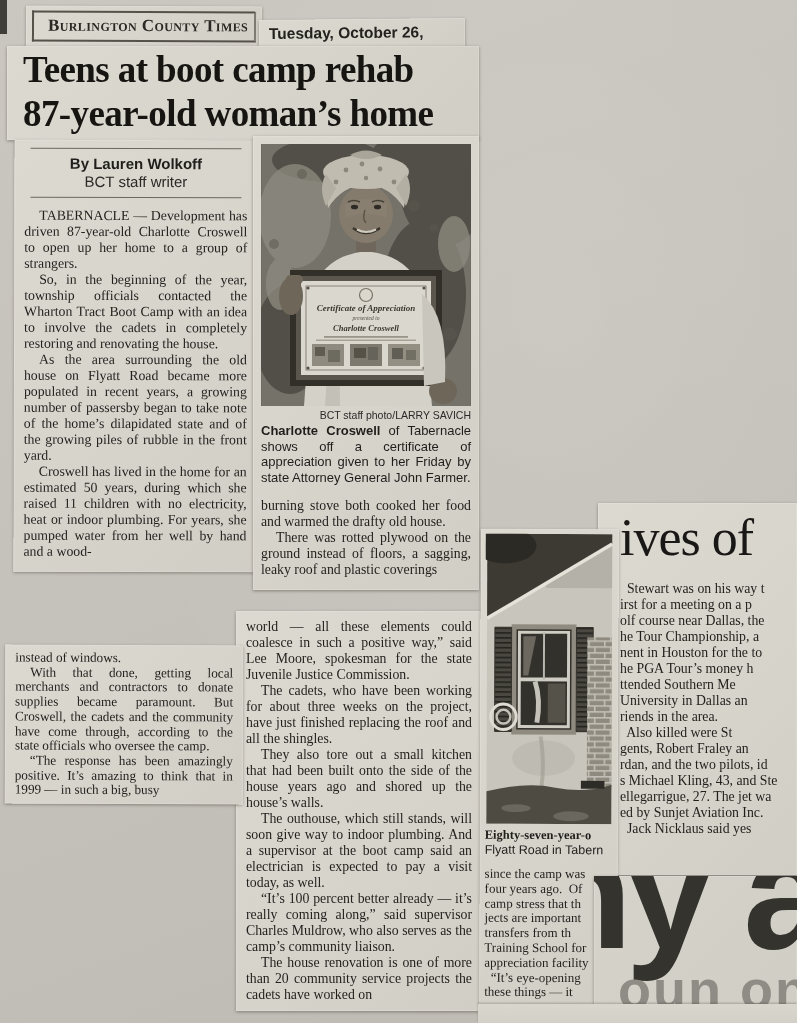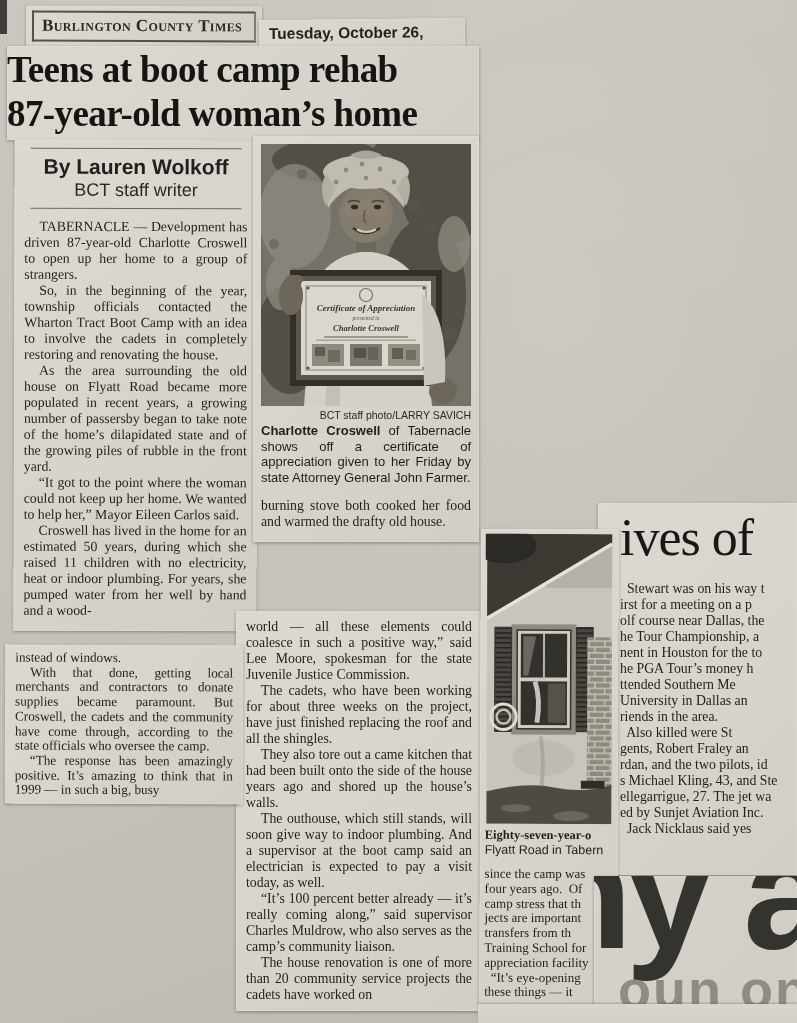--- a/index.html
+++ b/index.html
@@ -18,41 +18,41 @@
     background:linear-gradient(135deg,#dcd9d1 0%, #d7d4cc 55%, #d1cec6 100%);
     box-shadow:0 1px 3px rgba(55,50,40,.45), 0 0 0 1px rgba(255,255,255,.15) inset;
   }
   .corner-mark { position:absolute; left:0; top:0; width:7px; height:34px; background:#403e38; }
 
   
   .masthead { left:26px; top:6px; width:236px; height:44px; padding:5px 6px; transform:rotate(.2deg); z-index:2;}
   .masthead-box { border:2px solid #55524b; border-right-color:#7d7a72; padding:3px 8px 4px; }
   .masthead-text {
     font-family:"Liberation Serif", serif; font-weight:bold; font-variant:small-caps;
-    font-size:17px; letter-spacing:.4px; color:#2b2925; white-space:nowrap;
+    font-size:17px; letter-spacing:.4px; color:#2b2925; white-space:nowrap;margin-left:6px;
   }
 
   
   .dateclip { left:259px; top:19px; width:206px; height:32px; padding:5px 10px; transform:rotate(-.6deg); z-index:2;}
   .dateclip span { font-family:"Liberation Sans", sans-serif; font-weight:bold; font-size:15.5px; color:#23221f; }
 
   
-  .headclip { left:7px; top:46px; width:472px; height:94px; padding:2px 0; z-index:2;}
+  .headclip { left:7px; top:46px; width:472px; height:94px; padding:2px 16px; z-index:2;}
   .hl { font-weight:bold; font-size:37px; line-height:44px; letter-spacing:-.6px; color:#161512; white-space:nowrap; }
 
   
   .paras p { text-align:justify; text-indent:15px; font-size:13.8px; line-height:16px; }
   .paras.continued p:first-child { text-indent:0; }
 
   
   .col1 { left:14px; top:140px; width:243px; padding:6px 10px 12px; transform:rotate(.15deg); z-index:2;}
   .byline { border-top:1px solid #6b6861; border-bottom:1px solid #6b6861; text-align:center;
             padding:6px 0 7px; margin:2px 6px 10px; }
-  .byline-author { font-family:"Liberation Sans", sans-serif; font-weight:bold; font-size:21px; color:#201f1c;}
-  .byline-role   { font-family:"Liberation Sans", sans-serif; font-size:18px; margin-top:1px; color:#2a2926;}
+  .byline-author { font-family:"Liberation Sans", sans-serif; font-weight:bold; font-size:15px; color:#201f1c;}
+  .byline-role   { font-family:"Liberation Sans", sans-serif; font-size:15px; margin-top:1px; color:#2a2926;}
 
   
   .photoclip { left:253px; top:136px; width:226px; padding:8px 8px 12px; z-index:2;}
   .photoclip svg { display:block; width:210px; height:262px; background:#6f6c64; }
   .credit { font-family:"Liberation Sans", sans-serif; font-size:10.5px; text-align:right; margin-top:3px; color:#2a2927;}
   .caption { font-family:"Liberation Sans", sans-serif; font-size:13px; line-height:15.5px; text-align:justify; margin-top:2px; color:#1f1e1b;}
   .cap-bold { font-weight:bold; }
   .photoclip .paras { margin-top:13px; }
 
   
@@ -111,21 +111,20 @@
 
 <div class="clip col1">
   <div class="byline">
     <div class="byline-author">By Lauren Wolkoff</div>
     <div class="byline-role">BCT staff writer</div>
   </div>
   <div class="paras">
       <p>TABERNACLE — Development has driven 87-year-old Charlotte Croswell to open up her home to a group of strangers.</p>
       <p>So, in the beginning of the year, township officials contacted the Wharton Tract Boot Camp with an idea to involve the cadets in completely restoring and renovating the house.</p>
       <p>As the area surrounding the old house on Flyatt Road became more populated in recent years, a growing number of passersby began to take note of the home’s dilapidated state and of the growing piles of rubble in the front yard.</p>
-      <p>“It got to the point where the woman could not keep up her home. We wanted to help her,” Mayor Eileen Carlos said.</p>
       <p>Croswell has lived in the home for an estimated 50 years, during which she raised 11 children with no electricity, heat or indoor plumbing.  For years, she pumped water from her well by hand and a wood-</p>
     </div>
 </div>
 
 <div class="clip photoclip">
   <svg viewBox="0 0 208 262" aria-hidden="true">
     <rect width="208" height="262" fill="#75726a"></rect>
     <g>
       <g fill="#4c4a43" opacity=".85">
         <ellipse cx="182" cy="40" rx="45" ry="62"></ellipse>
@@ -210,28 +209,29 @@
       <ellipse cx="29" cy="152" rx="12" ry="19"></ellipse>
       <rect x="24" y="131" width="17" height="9" rx="4.5"></rect>
       <ellipse cx="181" cy="247" rx="14" ry="13"></ellipse>
     </g>
     <path d="M160 150 Q186 172 183 238 L162 242 Z" fill="#c9c6bd"></path>
   </svg>
   <div class="credit">BCT staff photo/LARRY SAVICH</div>
   <div class="caption"><span class="cap-bold">Charlotte Croswell</span><span> of Tabernacle shows off a certificate of appreciation given to her Friday by state Attorney General John Farmer.</span></div>
   <div class="paras continued">
       <p>burning stove both cooked her food and warmed the drafty old house.</p>
+      <p>There was rotted plywood on the ground instead of floors, a sagging, leaky roof and plastic coverings</p>
     </div>
 </div>
 
 <div class="clip col2b">
   <div class="paras continued">
       <p>world — all these elements could coalesce in such a positive way,” said Lee Moore, spokesman for the state Juvenile Justice Commission.</p>
       <p>The cadets, who have been working for about three weeks on the project, have just finished replacing the roof and all the shingles.</p>
-      <p>They also tore out a came kitchen that had been built onto the side of the house years ago and shored up the house’s walls.</p>
+      <p>They also tore out a small kitchen that had been built onto the side of the house years ago and shored up the house’s walls.</p>
       <p>The outhouse, which still stands, will soon give way to indoor plumbing. And a supervisor at the boot camp said an electrician is expected to pay a visit today, as well.</p>
       <p>“It’s 100 percent better already — it’s really coming along,” said supervisor Charles Muldrow, who also serves as the camp’s community liaison.</p>
       <p>The house renovation is one of more than 20 community service projects the cadets have worked on</p>
     </div>
 </div>
 
 <div class="clip col1b">
   <div class="paras continued">
       <p>instead of windows.</p>
       <p>With that done, getting local merchants and contractors to donate supplies became paramount. But Croswell, the cadets and the community have come through, according to the state officials who oversee the camp.</p>

